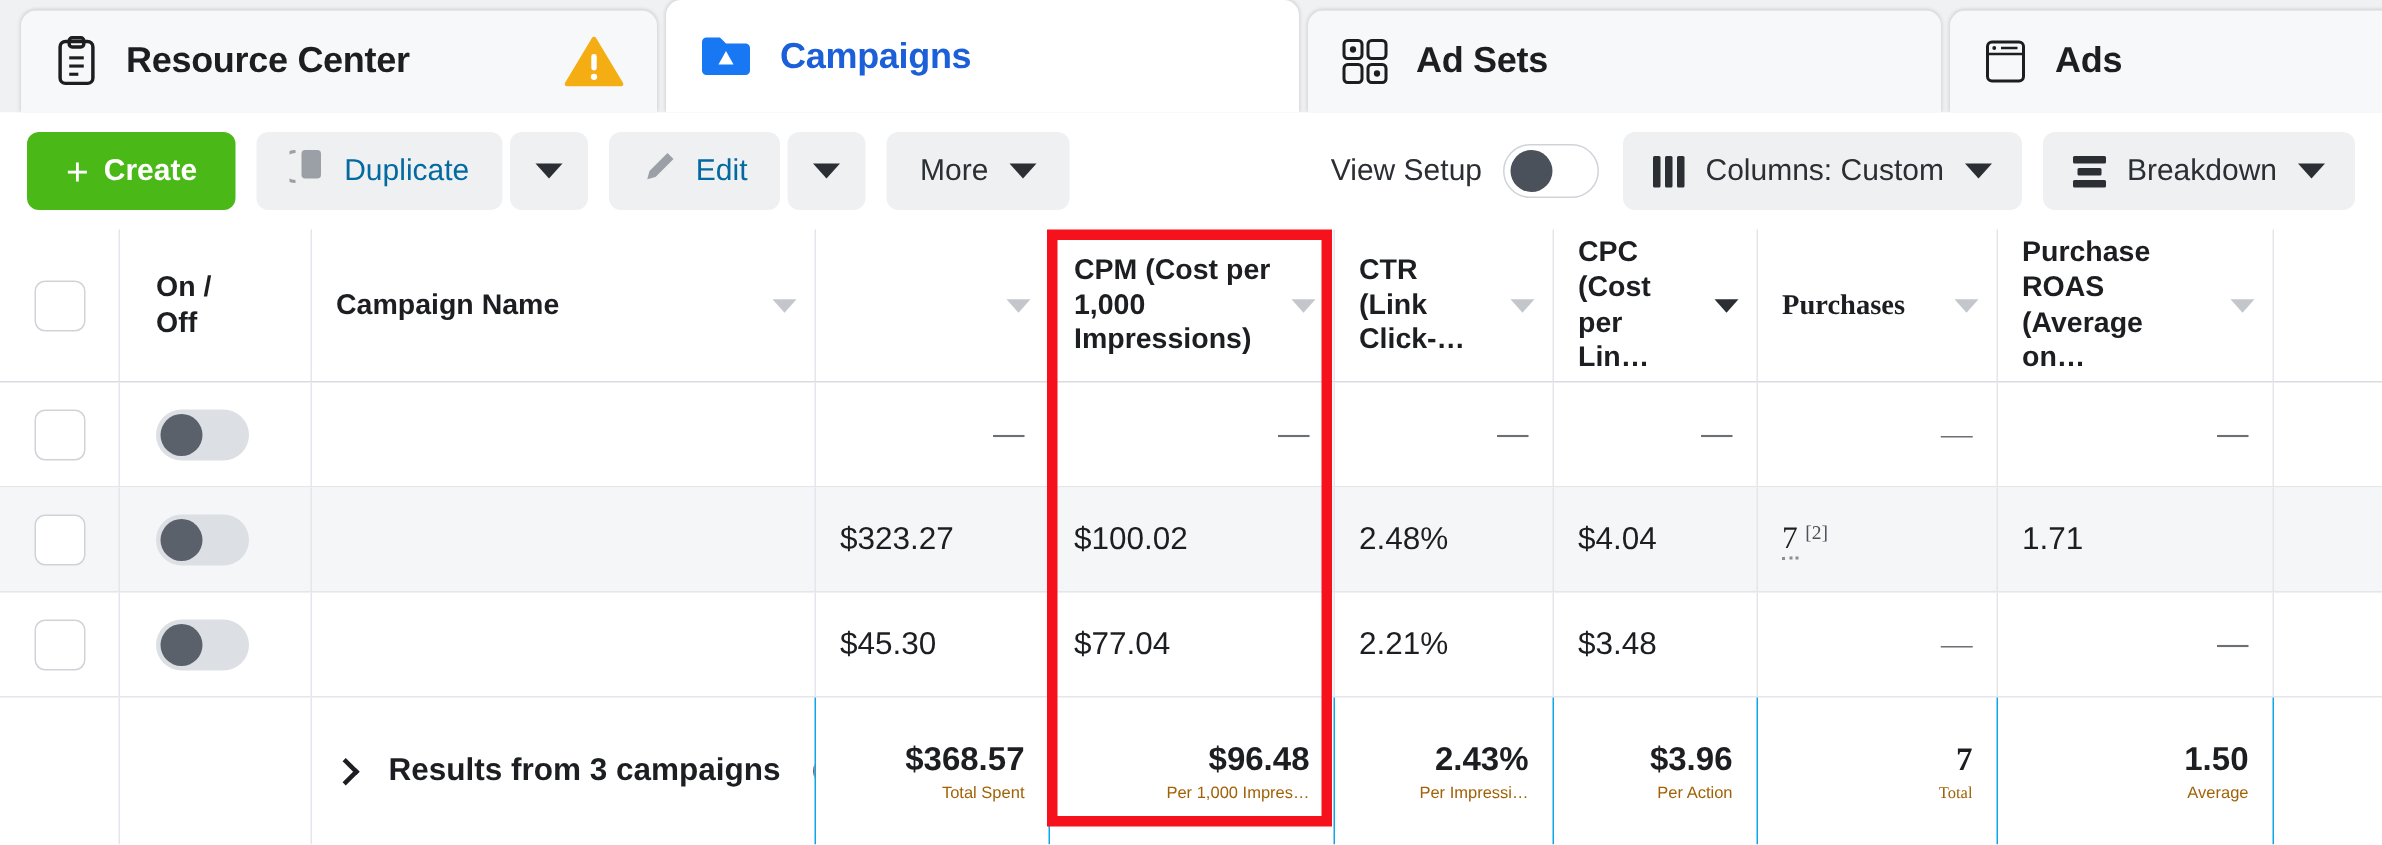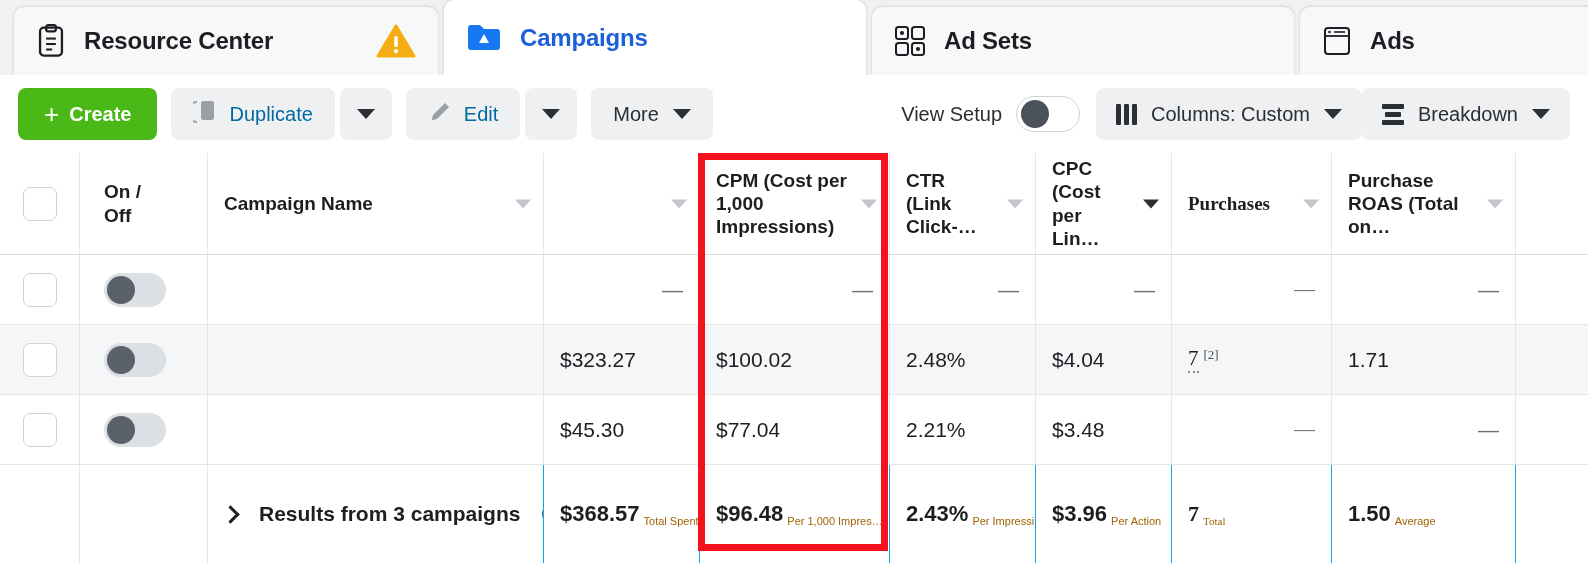--- a/index.html
+++ b/index.html
@@ -68,21 +68,21 @@
   .viewsetup-label { font-size:20px; color:#2b2f33; }
   .switch {
     width:64px; height:36px; border-radius:18px; background:#fff;
     border:1.5px solid #cfd3d8; position:relative; cursor:pointer; flex:none;
   }
   .switch .knob {
     position:absolute; left:4px; top:3px; width:28px; height:28px;
     border-radius:50%; background:#4b515a;
   }
 
-  .btn-columns { background:#eef0f2; color:#2b2f33; font-size:20px; padding:0 20px; gap:14px; }
+  .btn-columns { background:#eef0f2; color:#2b2f33; font-size:20px; padding:0 20px; gap:14px; margin-right:14px; }
   .btn-breakdown { background:#eef0f2; color:#2b2f33; font-size:20px; padding:0 20px; gap:14px; }
 
   .icn-columns { display:flex; gap:3px; align-items:flex-end; }
   .icn-columns i { display:block; width:5px; height:21px; background:#2b2f33; border-radius:1px; }
 
   .icn-breakdown { display:flex; flex-direction:column; gap:3px; align-items:center; }
   .icn-breakdown i { display:block; background:#2b2f33; height:5px; border-radius:1px; }
   .icn-breakdown i:nth-child(1){ width:22px; }
   .icn-breakdown i:nth-child(2){ width:16px; }
   .icn-breakdown i:nth-child(3){ width:22px; }
@@ -152,21 +152,21 @@
   .chev {
     width:13px; height:13px; border-right:3px solid #1c1e21; border-top:3px solid #1c1e21;
     transform: rotate(45deg); cursor:pointer; flex:none;
   }
   .tot-label { font-size:21px; font-weight:700; color:#1c1e21; white-space:nowrap; }
   .info-icon {
     width:20px; height:20px; border-radius:50%; background:#5a616b; color:#fff;
     font-size:14px; font-weight:700; display:flex; align-items:center; justify-content:center;
     font-family:"Liberation Serif", serif; flex:none; cursor:pointer;
   }
-  .tot-stack { width:100%; display:flex; flex-direction:row; align-items:flex-end; gap:4px; }
+  .tot-stack { width:100%; display:flex; flex-direction:column; align-items:flex-end; gap:4px; }
   .tot-val { font-size:22px; font-weight:700; color:#1c1e21; }
   .tot-sub { font-size:11px; color:#a16207; white-space:nowrap; }
 
   
   .redbox {
     position:absolute; left:698px; top:153px; width:190px; height:398px;
     border:7px solid #f6121d; pointer-events:none; z-index:40;
   }
 </style>
 </head>
@@ -328,21 +328,21 @@
       </div>
       <div class="cell c-cpc">
         <span class="hdr-text">CPC (Cost per Lin…</span>
         <span class="hdr-caret dark"></span>
       </div>
       <div class="cell c-purch">
         <span class="hdr-text">Purchases</span>
         <span class="hdr-caret"></span>
       </div>
       <div class="cell c-roas">
-        <span class="hdr-text">Purchase ROAS (Total on…</span>
+        <span class="hdr-text">Purchase ROAS (Average on…</span>
         <span class="hdr-caret"></span>
       </div>
       <div class="cell c-tail"></div>
     </div>
 
     <div class="row datarow">
       <div class="cell c-check">
         <span class="chk"></span>
       </div>
       <div class="cell c-onoff">

